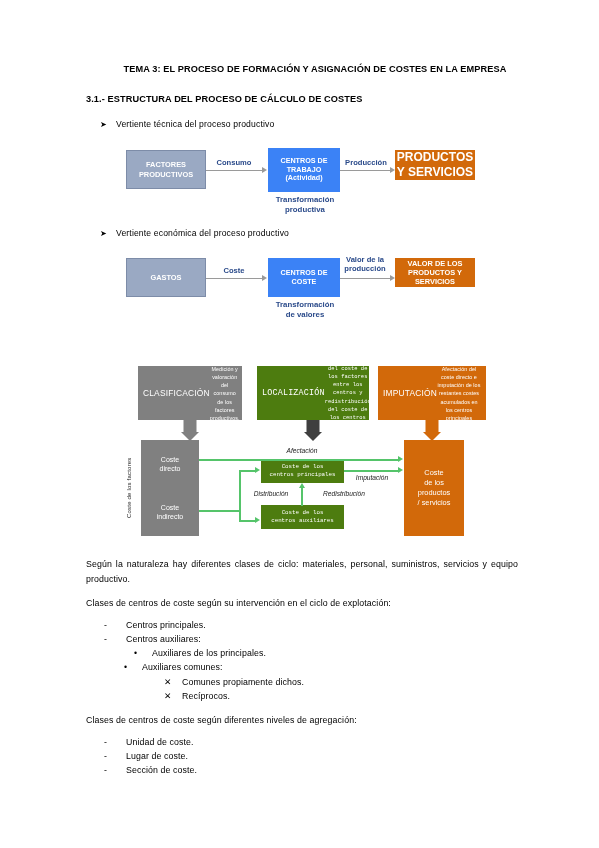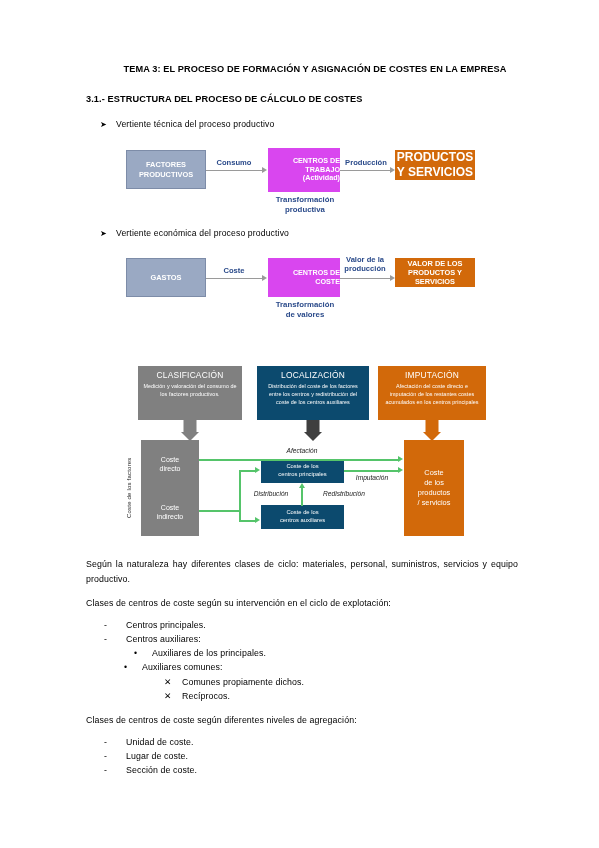--- a/index.html
+++ b/index.html
@@ -37,24 +37,24 @@
   .li { position: absolute; font-size: 8.8px; line-height: 14.6px; letter-spacing: .1px; }
   .li .mk { display: inline-block; width: 22px; }
 
   
   .dbox {
     position: absolute; display: flex; flex-direction: column;
     align-items: center; justify-content: center; text-align: center;
     color: #ffffff; font-weight: bold; line-height: 1.22;
   }
   .blue  { background: #9aa9c3; border: 1px solid #7d8ca8; }
-  .dark  { background: #d946ef; align-items: flex-end; }
+  .dark  { background: #3b82f6; }
   .orange{ background: #d2690a; }
   .gray  { background: #808080; }
-  .dgray { background: #0c4a6e; }
+  .dgray { background: #4d7c0f; font-family: Liberation Mono, monospace; }
 
   
   .gline { position: absolute; background: #9a9a9a; height: 1px; }
   .garrow {
     position: absolute; width: 0; height: 0;
     border-top: 3px solid transparent; border-bottom: 3px solid transparent;
     border-left: 5px solid #9a9a9a;
   }
   .flabel {
     position: absolute; color: #2a4a8a; font-size: 7.6px; font-weight: bold;
@@ -64,21 +64,21 @@
     position: absolute; color: #2a4a8a; font-size: 7.8px; font-weight: bold;
     text-align: center; line-height: 1.3;
   }
 
   
   .om-title {
     position: absolute; left: 86px; top: 344px;
     font-size: 9px; font-weight: bold; letter-spacing: .2px;
   }
   .hdrbox {
-    position: absolute; display: flex; flex-direction: column;
+    position: absolute; display: flex; flex-direction: row;
     align-items: center; text-align: center; color: #fff;
     padding: 4px 5px 3px 5px;
   }
   .hdrbox .ht { font-size: 8.4px; font-weight: normal; letter-spacing: .2px; margin-bottom: 2px; }
   .hdrbox .hd { font-size: 5.4px; line-height: 1.5; letter-spacing: .05px; }
 
   .fatarrow { position: absolute; }
   .fatarrow .stem { position: absolute; left: 50%; transform: translateX(-50%); }
   .fatarrow .head {
     position: absolute; left: 50%; transform: translateX(-50%);

